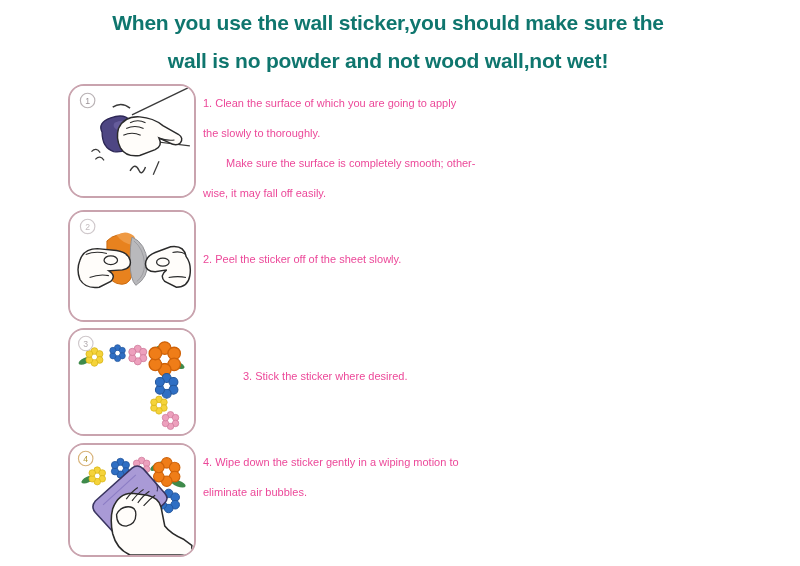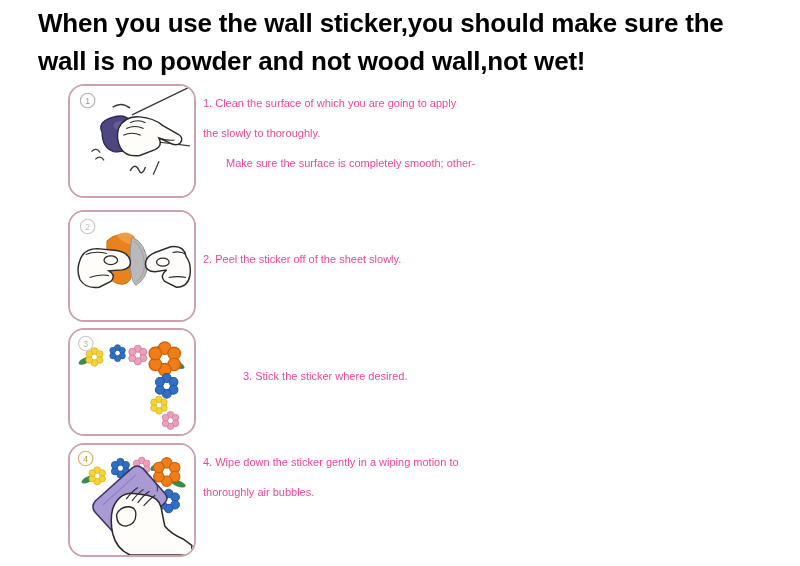--- a/index.html
+++ b/index.html
@@ -16,26 +16,27 @@
   }
 
   
   #heading {
     position: absolute;
     left: 38px;
     top: 4px;
     width: 700px;
   }
   #heading .hline {
-    color: #000000;
+    color: #0f766e;
     font-weight: bold;
-    font-size: 26px;
+    font-size: 21px;
     line-height: 38px;
     letter-spacing: -0.2px;
     white-space: nowrap;
+    text-align: center;
   }
 
   
   #steps {
     position: absolute;
     left: 0;
     top: 84px;
     width: 800px;
     height: 482px;
   }
@@ -125,20 +126,21 @@
         <path d="M92 54 Q100 57 108 56" stroke="#2b2b2b" stroke-width="1.2" fill="none"></path>
 
         <circle cx="18" cy="15" r="7.5" fill="#ffffff" stroke="#b9b2b5" stroke-width="1.2"></circle>
         <text x="18" y="19" font-family="Liberation Sans, sans-serif" font-size="9" fill="#9b9397" text-anchor="middle">1</text>
       </svg>
     </div>
     <div class="step-text">
       <div class="tline">1. Clean the surface of which you are going to apply</div>
       <div class="tline">the slowly to thoroughly.</div>
       <div class="tline indent">Make sure the surface is completely smooth; other-</div>
+      <div class="tline">wise, it may fall off easily.</div>
     </div>
   </div>
 
   <div class="step-row" data-idx="1">
     <div class="panel" data-idx="1">
       <svg class="panel-svg" viewBox="0 0 128 112">
         <rect x="0" y="0" width="128" height="112" fill="#ffffff"></rect>
 
         <path d="M38 30 Q48 20 60 26 Q68 30 66 40 L64 66 Q60 78 48 74 Q38 70 38 58 Z" fill="#e8821e" stroke="#c96a10" stroke-width="1"></path>
         <path d="M48 24 Q58 18 66 25 Q70 30 64 34 Q54 32 48 24 Z" fill="#ef9a44"></path>
@@ -285,17 +287,17 @@
         <path d="M70 60 Q76 52 82 48" stroke="#2b2b2b" stroke-width="1.2" fill="none"></path>
         <path d="M76 63 Q82 56 88 52" stroke="#2b2b2b" stroke-width="1.2" fill="none"></path>
         <path d="M48 72 Q52 64 60 64 Q68 64 68 72 Q68 82 58 84 Q48 84 48 72 Z" fill="#fffdfa" stroke="#2b2b2b" stroke-width="1.4"></path>
 
         <circle cx="16" cy="14" r="7.5" fill="#ffffff" stroke="#d8b37a" stroke-width="1.2"></circle>
         <text x="16" y="18" font-family="Liberation Sans, sans-serif" font-size="9" fill="#b3952f" text-anchor="middle">4</text>
       </svg>
     </div>
     <div class="step-text">
       <div class="tline">4. Wipe down the sticker gently in a wiping motion to</div>
-      <div class="tline">thoroughly air bubbles.</div>
+      <div class="tline">eliminate air bubbles.</div>
     </div>
   </div>
 
 </div>
 
 </body></html>

